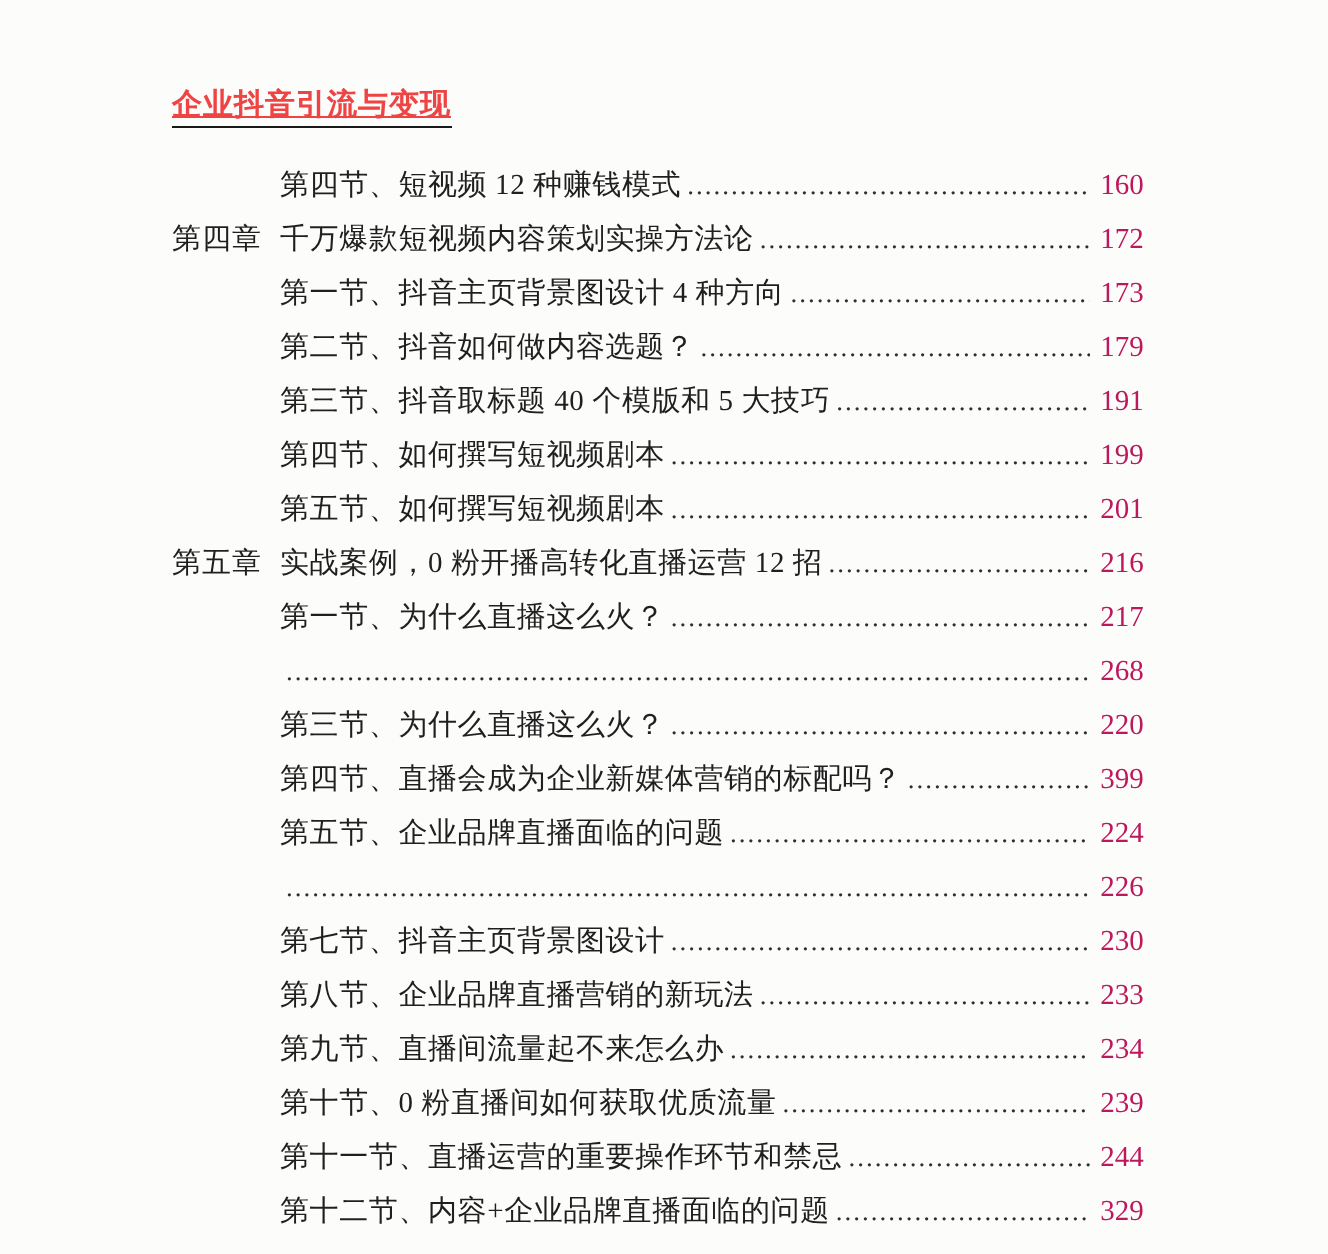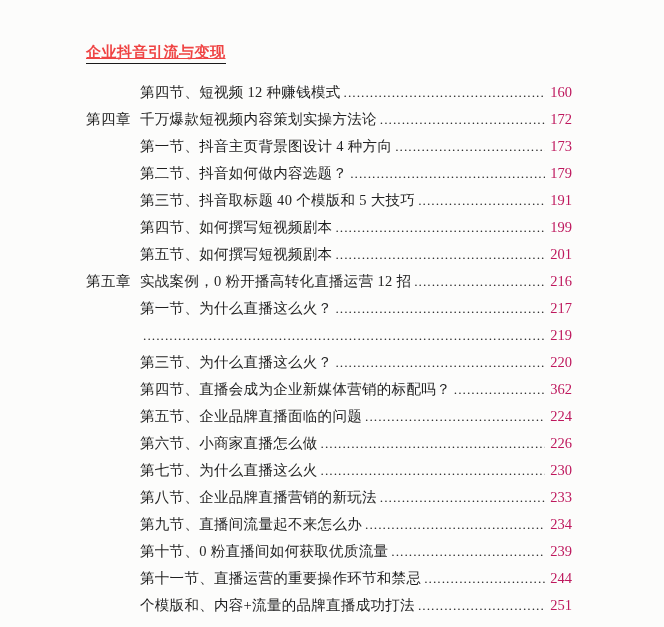--- a/index.html
+++ b/index.html
@@ -130,49 +130,48 @@
   </div>
       <div class="toc-row">
     <span class="ch"></span>
     <span class="title">第一节、为什么直播这么火？</span>
     <span class="leader"></span>
     <span class="pg">217</span>
   </div>
       <div class="toc-row">
     <span class="ch"></span>
     <span class="leader"></span>
-    <span class="pg">219</span>
+    <span class="pg">268</span>
   </div>
       <div class="toc-row">
     <span class="ch"></span>
     <span class="title">第三节、为什么直播这么火？</span>
     <span class="leader"></span>
     <span class="pg">220</span>
   </div>
       <div class="toc-row">
     <span class="ch"></span>
     <span class="title">第四节、直播会成为企业新媒体营销的标配吗？</span>
     <span class="leader"></span>
-    <span class="pg">362</span>
+    <span class="pg">399</span>
   </div>
       <div class="toc-row">
     <span class="ch"></span>
     <span class="title">第五节、企业品牌直播面临的问题</span>
     <span class="leader"></span>
     <span class="pg">224</span>
   </div>
       <div class="toc-row">
     <span class="ch"></span>
-    <span class="title">第六节、小商家直播怎么做</span>
     <span class="leader"></span>
     <span class="pg">226</span>
   </div>
       <div class="toc-row">
     <span class="ch"></span>
-    <span class="title">第七节、为什么直播这么火</span>
+    <span class="title">第七节、抖音主页背景图设计</span>
     <span class="leader"></span>
     <span class="pg">230</span>
   </div>
       <div class="toc-row">
     <span class="ch"></span>
     <span class="title">第八节、企业品牌直播营销的新玩法</span>
     <span class="leader"></span>
     <span class="pg">233</span>
   </div>
       <div class="toc-row">
@@ -188,18 +187,18 @@
     <span class="pg">239</span>
   </div>
       <div class="toc-row">
     <span class="ch"></span>
     <span class="title">第十一节、直播运营的重要操作环节和禁忌</span>
     <span class="leader"></span>
     <span class="pg">244</span>
   </div>
       <div class="toc-row">
     <span class="ch"></span>
-    <span class="title">个模版和、内容+流量的品牌直播成功打法</span>
-    <span class="leader"></span>
-    <span class="pg">251</span>
+    <span class="title">第十二节、内容+企业品牌直播面临的问题</span>
+    <span class="leader"></span>
+    <span class="pg">329</span>
   </div>
     </div>
 </div>
 
 </body></html>

